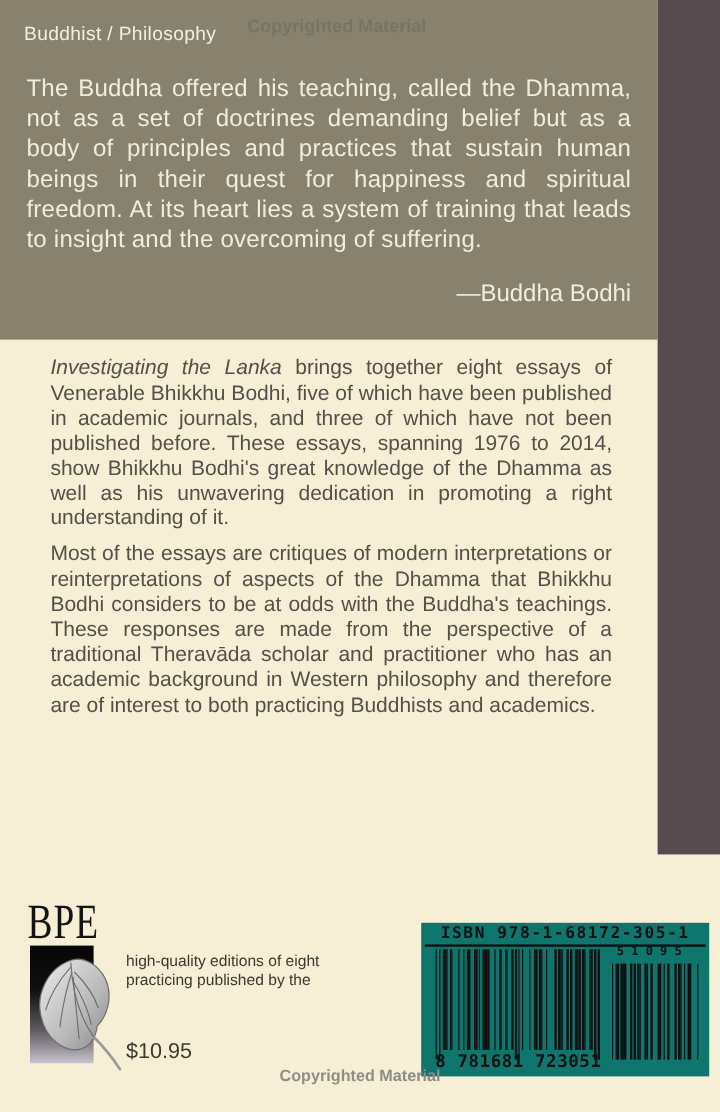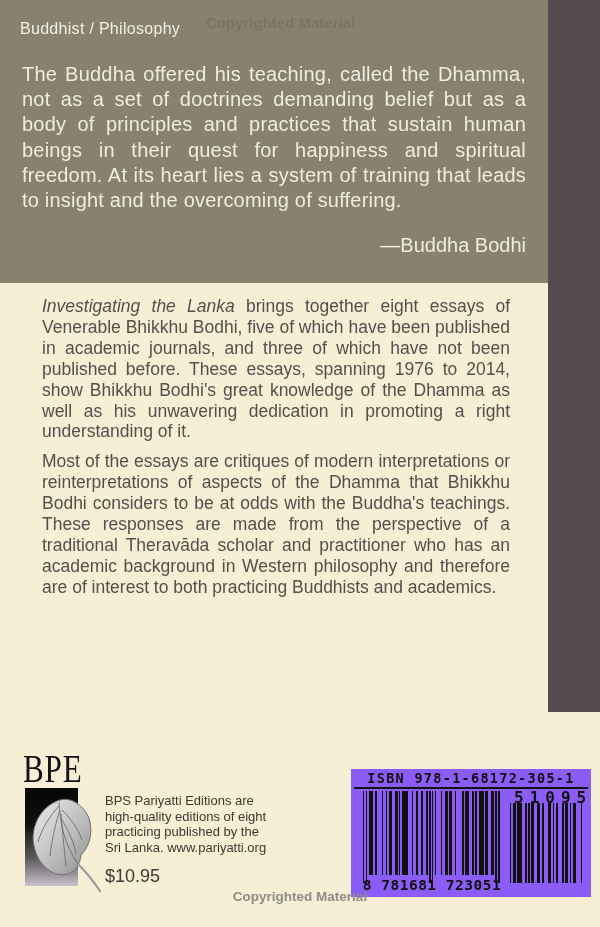--- a/index.html
+++ b/index.html
@@ -29,33 +29,33 @@
   .bpe-logo-text{position:absolute;left:23px;top:748px;font-family:"Liberation Serif",serif;
             font-size:41px;line-height:1;color:#131313;letter-spacing:1px;
             transform:scaleX(.76);transform-origin:left top;}
   .logo-box{position:absolute;left:25px;top:788px;width:53px;height:98px;
             background:linear-gradient(#060606 0%,#101010 38%,#5f5a60 72%,#C8C2CC 100%);}
   .leaf-svg{position:absolute;left:26px;top:794px;width:78px;height:100px;}
   .publisher-blurb{position:absolute;left:105px;top:793px;font-size:13px;line-height:15.6px;color:#3B392F;}
   .price-label{position:absolute;left:105px;top:866px;font-size:18px;color:#3B392F;}
 
   
-  .barcode-box{position:absolute;left:351px;top:769px;width:240px;height:128px;background:#8b5cf6;text-decoration:underline;}
+  .barcode-box{position:absolute;left:351px;top:769px;width:240px;height:128px;background:#0f766e;text-decoration:underline;}
   .isbn-label{position:absolute;left:0;right:0;top:1px;text-align:center;
               font-family:"DejaVu Sans Mono",monospace;font-size:13.5px;font-weight:bold;
               letter-spacing:1.3px;color:#111;}
   .isbn-rule{position:absolute;left:3px;right:3px;top:18px;height:2px;background:#111;}
   .main-bars{position:absolute;left:12px;top:22px;height:84px;font-size:0;white-space:nowrap;}
   .main-bars .m{display:inline-block;height:84px;vertical-align:top;}
   .main-bars .m.tall{height:92px;}
   .supp-bars{position:absolute;left:157px;top:34px;height:80px;font-size:0;white-space:nowrap;}
   .supp-bars .m{display:inline-block;height:80px;vertical-align:top;}
   .m.on{background:#111;}
-  .supp-label{position:absolute;left:157px;top:19px;width:80px;text-align:center;
-              font-family:"DejaVu Sans Mono",monospace;font-size:16px;font-weight:bold;
+  .supp-label{position:absolute;left:157px;top:19px;width:80px;
+              font-family:"DejaVu Sans Mono",monospace;font-size:10px;font-weight:bold;
               letter-spacing:6px;text-indent:6px;color:#111;}
   .ean-digits{position:absolute;left:2px;top:108px;width:158px;text-align:center;
               font-family:"DejaVu Sans Mono",monospace;font-size:14.5px;font-weight:bold;
               letter-spacing:.5px;color:#111;}
 
   .wm-bottom{position:absolute;left:0;right:0;top:889px;text-align:center;
              font-size:13.5px;font-weight:bold;color:#8E8D86;}
 </style>
 </head>
 <body>
@@ -93,24 +93,22 @@
       <path d="M33,8 C34,28 38,50 52,70"></path>
       <path d="M33,12 C24,22 16,34 12,48"></path>
       <path d="M34,16 C30,28 26,44 24,62"></path>
       <path d="M35,20 C36,34 38,52 40,72"></path>
       <path d="M36,16 C44,24 52,34 56,46"></path>
       <path d="M35,24 C42,36 48,48 50,60"></path>
     </g>
   </svg>
 
   <div class="publisher-blurb">
-    <div>BPS Pariyatti Editions are</div>
     <div>high-quality editions of eight</div>
     <div>practicing published by the</div>
-    <div>Sri Lanka. www.pariyatti.org</div>
   </div>
   <div class="price-label">$10.95</div>
 
   <div class="barcode-box">
     <div class="isbn-label">ISBN 978-1-68172-305-1</div>
     <div class="isbn-rule"></div>
     <div class="main-bars"><span class="m on tall" style="width: 1.45px;"></span><span class="m tall" style="width: 1.45px;"></span><span class="m on tall" style="width: 1.45px;"></span><span class="m" style="width: 1.45px;"></span><span class="m on" style="width: 1.45px;"></span><span class="m on" style="width: 1.45px;"></span><span class="m on" style="width: 1.45px;"></span><span class="m" style="width: 1.45px;"></span><span class="m on" style="width: 1.45px;"></span><span class="m on" style="width: 1.45px;"></span><span class="m" style="width: 1.45px;"></span><span class="m" style="width: 1.45px;"></span><span class="m" style="width: 1.45px;"></span><span class="m on" style="width: 1.45px;"></span><span class="m" style="width: 1.45px;"></span><span class="m" style="width: 1.45px;"></span><span class="m on" style="width: 1.45px;"></span><span class="m" style="width: 1.45px;"></span><span class="m on" style="width: 1.45px;"></span><span class="m on" style="width: 1.45px;"></span><span class="m" style="width: 1.45px;"></span><span class="m" style="width: 1.45px;"></span><span class="m on" style="width: 1.45px;"></span><span class="m on" style="width: 1.45px;"></span><span class="m" style="width: 1.45px;"></span><span class="m on" style="width: 1.45px;"></span><span class="m" style="width: 1.45px;"></span><span class="m on" style="width: 1.45px;"></span><span class="m on" style="width: 1.45px;"></span><span class="m on" style="width: 1.45px;"></span><span class="m on" style="width: 1.45px;"></span><span class="m" style="width: 1.45px;"></span><span class="m" style="width: 1.45px;"></span><span class="m" style="width: 1.45px;"></span><span class="m on" style="width: 1.45px;"></span><span class="m" style="width: 1.45px;"></span><span class="m" style="width: 1.45px;"></span><span class="m on" style="width: 1.45px;"></span><span class="m" style="width: 1.45px;"></span><span class="m" style="width: 1.45px;"></span><span class="m on" style="width: 1.45px;"></span><span class="m on" style="width: 1.45px;"></span><span class="m" style="width: 1.45px;"></span><span class="m" style="width: 1.45px;"></span><span class="m on" style="width: 1.45px;"></span><span class="m tall" style="width: 1.45px;"></span><span class="m on tall" style="width: 1.45px;"></span><span class="m tall" style="width: 1.45px;"></span><span class="m on tall" style="width: 1.45px;"></span><span class="m tall" style="width: 1.45px;"></span><span class="m on" style="width: 1.45px;"></span><span class="m" style="width: 1.45px;"></span><span class="m" style="width: 1.45px;"></span><span class="m" style="width: 1.45px;"></span><span class="m on" style="width: 1.45px;"></span><span class="m" style="width: 1.45px;"></span><span class="m" style="width: 1.45px;"></span><span class="m on" style="width: 1.45px;"></span><span class="m on" style="width: 1.45px;"></span><span class="m" style="width: 1.45px;"></span><span class="m on" style="width: 1.45px;"></span><span class="m on" style="width: 1.45px;"></span><span class="m" style="width: 1.45px;"></span><span class="m" style="width: 1.45px;"></span><span class="m on" style="width: 1.45px;"></span><span class="m" style="width: 1.45px;"></span><span class="m" style="width: 1.45px;"></span><span class="m" style="width: 1.45px;"></span><span class="m" style="width: 1.45px;"></span><span class="m on" style="width: 1.45px;"></span><span class="m" style="width: 1.45px;"></span><span class="m on" style="width: 1.45px;"></span><span class="m on" style="width: 1.45px;"></span><span class="m on" style="width: 1.45px;"></span><span class="m" style="width: 1.45px;"></span><span class="m" style="width: 1.45px;"></span><span class="m on" style="width: 1.45px;"></span><span class="m" style="width: 1.45px;"></span><span class="m on" style="width: 1.45px;"></span><span class="m" style="width: 1.45px;"></span><span class="m" style="width: 1.45px;"></span><span class="m on" style="width: 1.45px;"></span><span class="m on" style="width: 1.45px;"></span><span class="m on" style="width: 1.45px;"></span><span class="m" style="width: 1.45px;"></span><span class="m on" style="width: 1.45px;"></span><span class="m on" style="width: 1.45px;"></span><span class="m" style="width: 1.45px;"></span><span class="m" style="width: 1.45px;"></span><span class="m on" style="width: 1.45px;"></span><span class="m on" style="width: 1.45px;"></span><span class="m" style="width: 1.45px;"></span><span class="m on tall" style="width: 1.45px;"></span><span class="m tall" style="width: 1.45px;"></span><span class="m on tall" style="width: 1.45px;"></span></div>
     <div class="supp-label">51095</div>
     <div class="supp-bars"><span class="m" style="width: 1.55px;"></span><span class="m on" style="width: 1.55px;"></span><span class="m" style="width: 1.55px;"></span><span class="m on" style="width: 1.55px;"></span><span class="m on" style="width: 1.55px;"></span><span class="m" style="width: 1.55px;"></span><span class="m on" style="width: 1.55px;"></span><span class="m on" style="width: 1.55px;"></span><span class="m on" style="width: 1.55px;"></span><span class="m" style="width: 1.55px;"></span><span class="m" style="width: 1.55px;"></span><span class="m on" style="width: 1.55px;"></span><span class="m" style="width: 1.55px;"></span><span class="m on" style="width: 1.55px;"></span><span class="m" style="width: 1.55px;"></span><span class="m on" style="width: 1.55px;"></span><span class="m on" style="width: 1.55px;"></span><span class="m" style="width: 1.55px;"></span><span class="m" style="width: 1.55px;"></span><span class="m on" style="width: 1.55px;"></span><span class="m on" style="width: 1.55px;"></span><span class="m" style="width: 1.55px;"></span><span class="m on" style="width: 1.55px;"></span><span class="m" style="width: 1.55px;"></span><span class="m" style="width: 1.55px;"></span><span class="m" style="width: 1.55px;"></span><span class="m on" style="width: 1.55px;"></span><span class="m on" style="width: 1.55px;"></span><span class="m" style="width: 1.55px;"></span><span class="m on" style="width: 1.55px;"></span><span class="m" style="width: 1.55px;"></span><span class="m on" style="width: 1.55px;"></span><span class="m" style="width: 1.55px;"></span><span class="m" style="width: 1.55px;"></span><span class="m" style="width: 1.55px;"></span><span class="m on" style="width: 1.55px;"></span><span class="m" style="width: 1.55px;"></span><span class="m on" style="width: 1.55px;"></span><span class="m on" style="width: 1.55px;"></span><span class="m" style="width: 1.55px;"></span><span class="m on" style="width: 1.55px;"></span><span class="m" style="width: 1.55px;"></span><span class="m on" style="width: 1.55px;"></span><span class="m on" style="width: 1.55px;"></span><span class="m" style="width: 1.55px;"></span><span class="m" style="width: 1.55px;"></span><span class="m" style="width: 1.55px;"></span><span class="m on" style="width: 1.55px;"></span></div>
     <div class="ean-digits">8 781681 723051</div>

